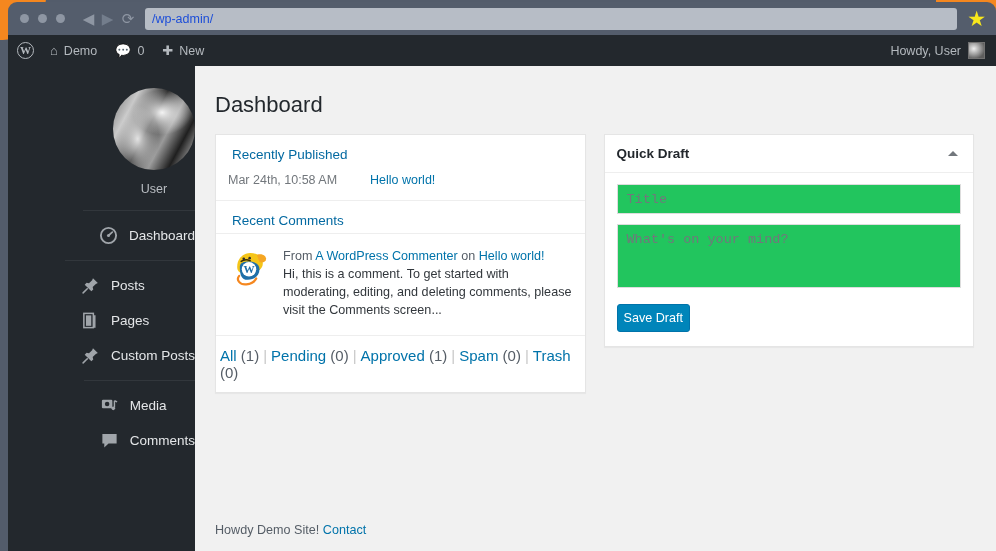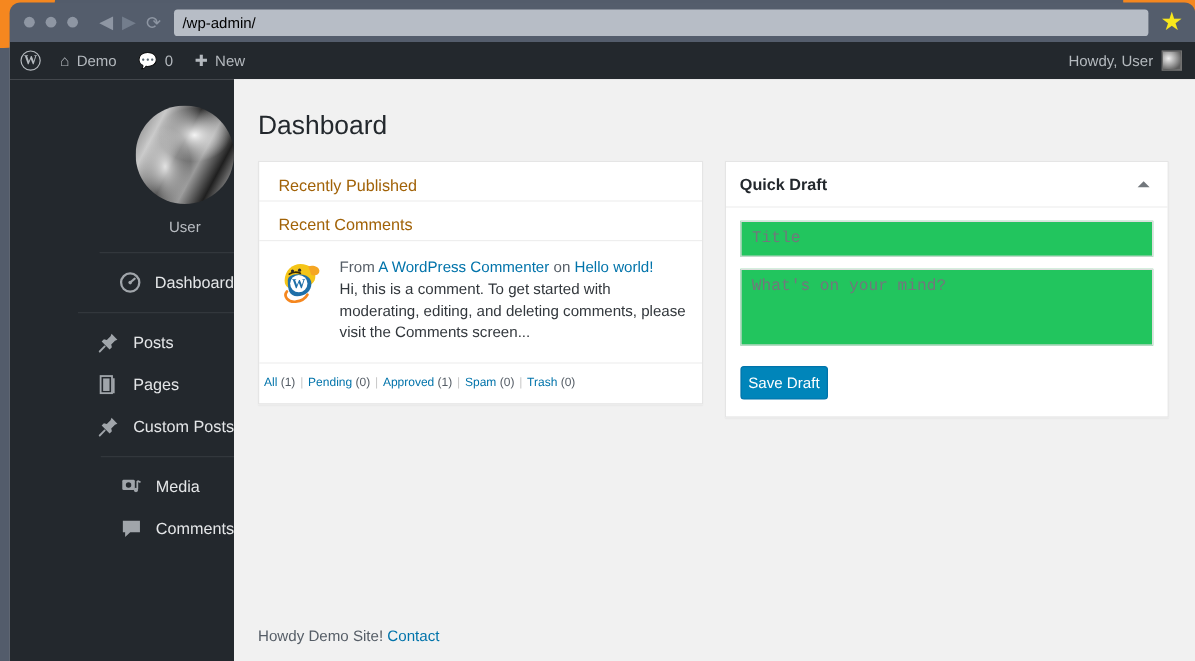--- a/index.html
+++ b/index.html
@@ -50,21 +50,21 @@
   .reload { color: #8e96a3; font-size: 15px; width: 22px; text-align: center; margin-right: 6px; }
   .urlbar {
     flex: 1;
     height: 22px;
     background: #b7bdc6;
     border-radius: 3px;
     display: flex;
     align-items: flex-end;
     padding: 4px 7px;
     font-size: 12.5px;
-    color: #000000;
+    color: #1d4ed8;
   }
   .star { color: #f8e71c; font-size: 21px; margin-left: 10px; line-height: 1; }
 
   
   .page { position: relative; height: 516px; background: #f1f1f1; }
 
   
   .adminbar {
     height: 31px;
     background: #23282d;
@@ -147,40 +147,40 @@
   }
   .wg-title { font-size: 13.5px; font-weight: bold; color: #23282d; }
   .wg-toggle {
     width: 0; height: 0;
     border-left: 5px solid transparent;
     border-right: 5px solid transparent;
     border-bottom: 5px solid #72777c;
     margin-right: 3px;
   }
   .wg-section-title {
-    font-size: 13.5px; color: #a16207;
+    font-size: 13.5px; color: #0369a1;
     padding: 12px 16px 5px;
   }
   .pub-row {
     display: flex; gap: 24px;
     padding: 6px 12px 13px;
     font-size: 12.5px;
   }
   .pub-date { color: #72777c; width: 118px; flex: none; }
   .link { color: #0073aa; text-decoration: none; }
   .divider { border-top: 1px solid #eee; }
 
   .comment-row { display: flex; gap: 13px; padding: 13px 12px 15px; }
   .cmt-avatar { width: 42px; height: 42px; flex: none; }
   .cmt-body { font-size: 12.6px; color: #32373c; line-height: 1.44; }
   .cmt-meta { color: #555d66; }
   .cmt-links {
     border-top: 1px solid #eee;
     padding: 11px 4px;
-    font-size: 10px; color: #555d66;
+    font-size: 15px; color: #555d66;
   }
   .cmt-links .sep { color: #c8c8c8; padding: 0 4px; }
   .cmt-links .cnt { color: #555d66; }
 
   .qd-inner { padding: 11px 12px 14px; }
   .field {
     width: 100%;
     border: 1px solid #ddd;
     background: #22c55e;
     font-family: Liberation Mono, monospace;
@@ -322,20 +322,24 @@
 
       <div class="content">
         <h1 class="page-title">Dashboard</h1>
 
         <div class="cols">
 
           <div class="col">
             <div class="widget">
 
               <div class="wg-section-title">Recently Published</div>
+              <div class="pub-row">
+                <span class="pub-date">Mar 24th, 10:58 AM</span>
+                <a class="link" href="#">Hello world!</a>
+              </div>
 
               <div class="divider"></div>
               <div class="wg-section-title">Recent Comments</div>
               <div class="divider"></div>
 
               <div class="comment-row">
                 <svg class="cmt-avatar" viewBox="0 0 64 64">
                   <rect width="64" height="64" fill="#ffffff"></rect>
                   <path d="M14 30 C14 17 24 9 34 9 C45 9 53 16 53 25 C53 32 48 36 41 38 L24 40 C17 40 14 36 14 30 Z" fill="#f5c518"></path>
                   <path d="M44 12 C50 10 57 12 58 17 C59 22 53 25 48 23 Z" fill="#f5a623"></path>

